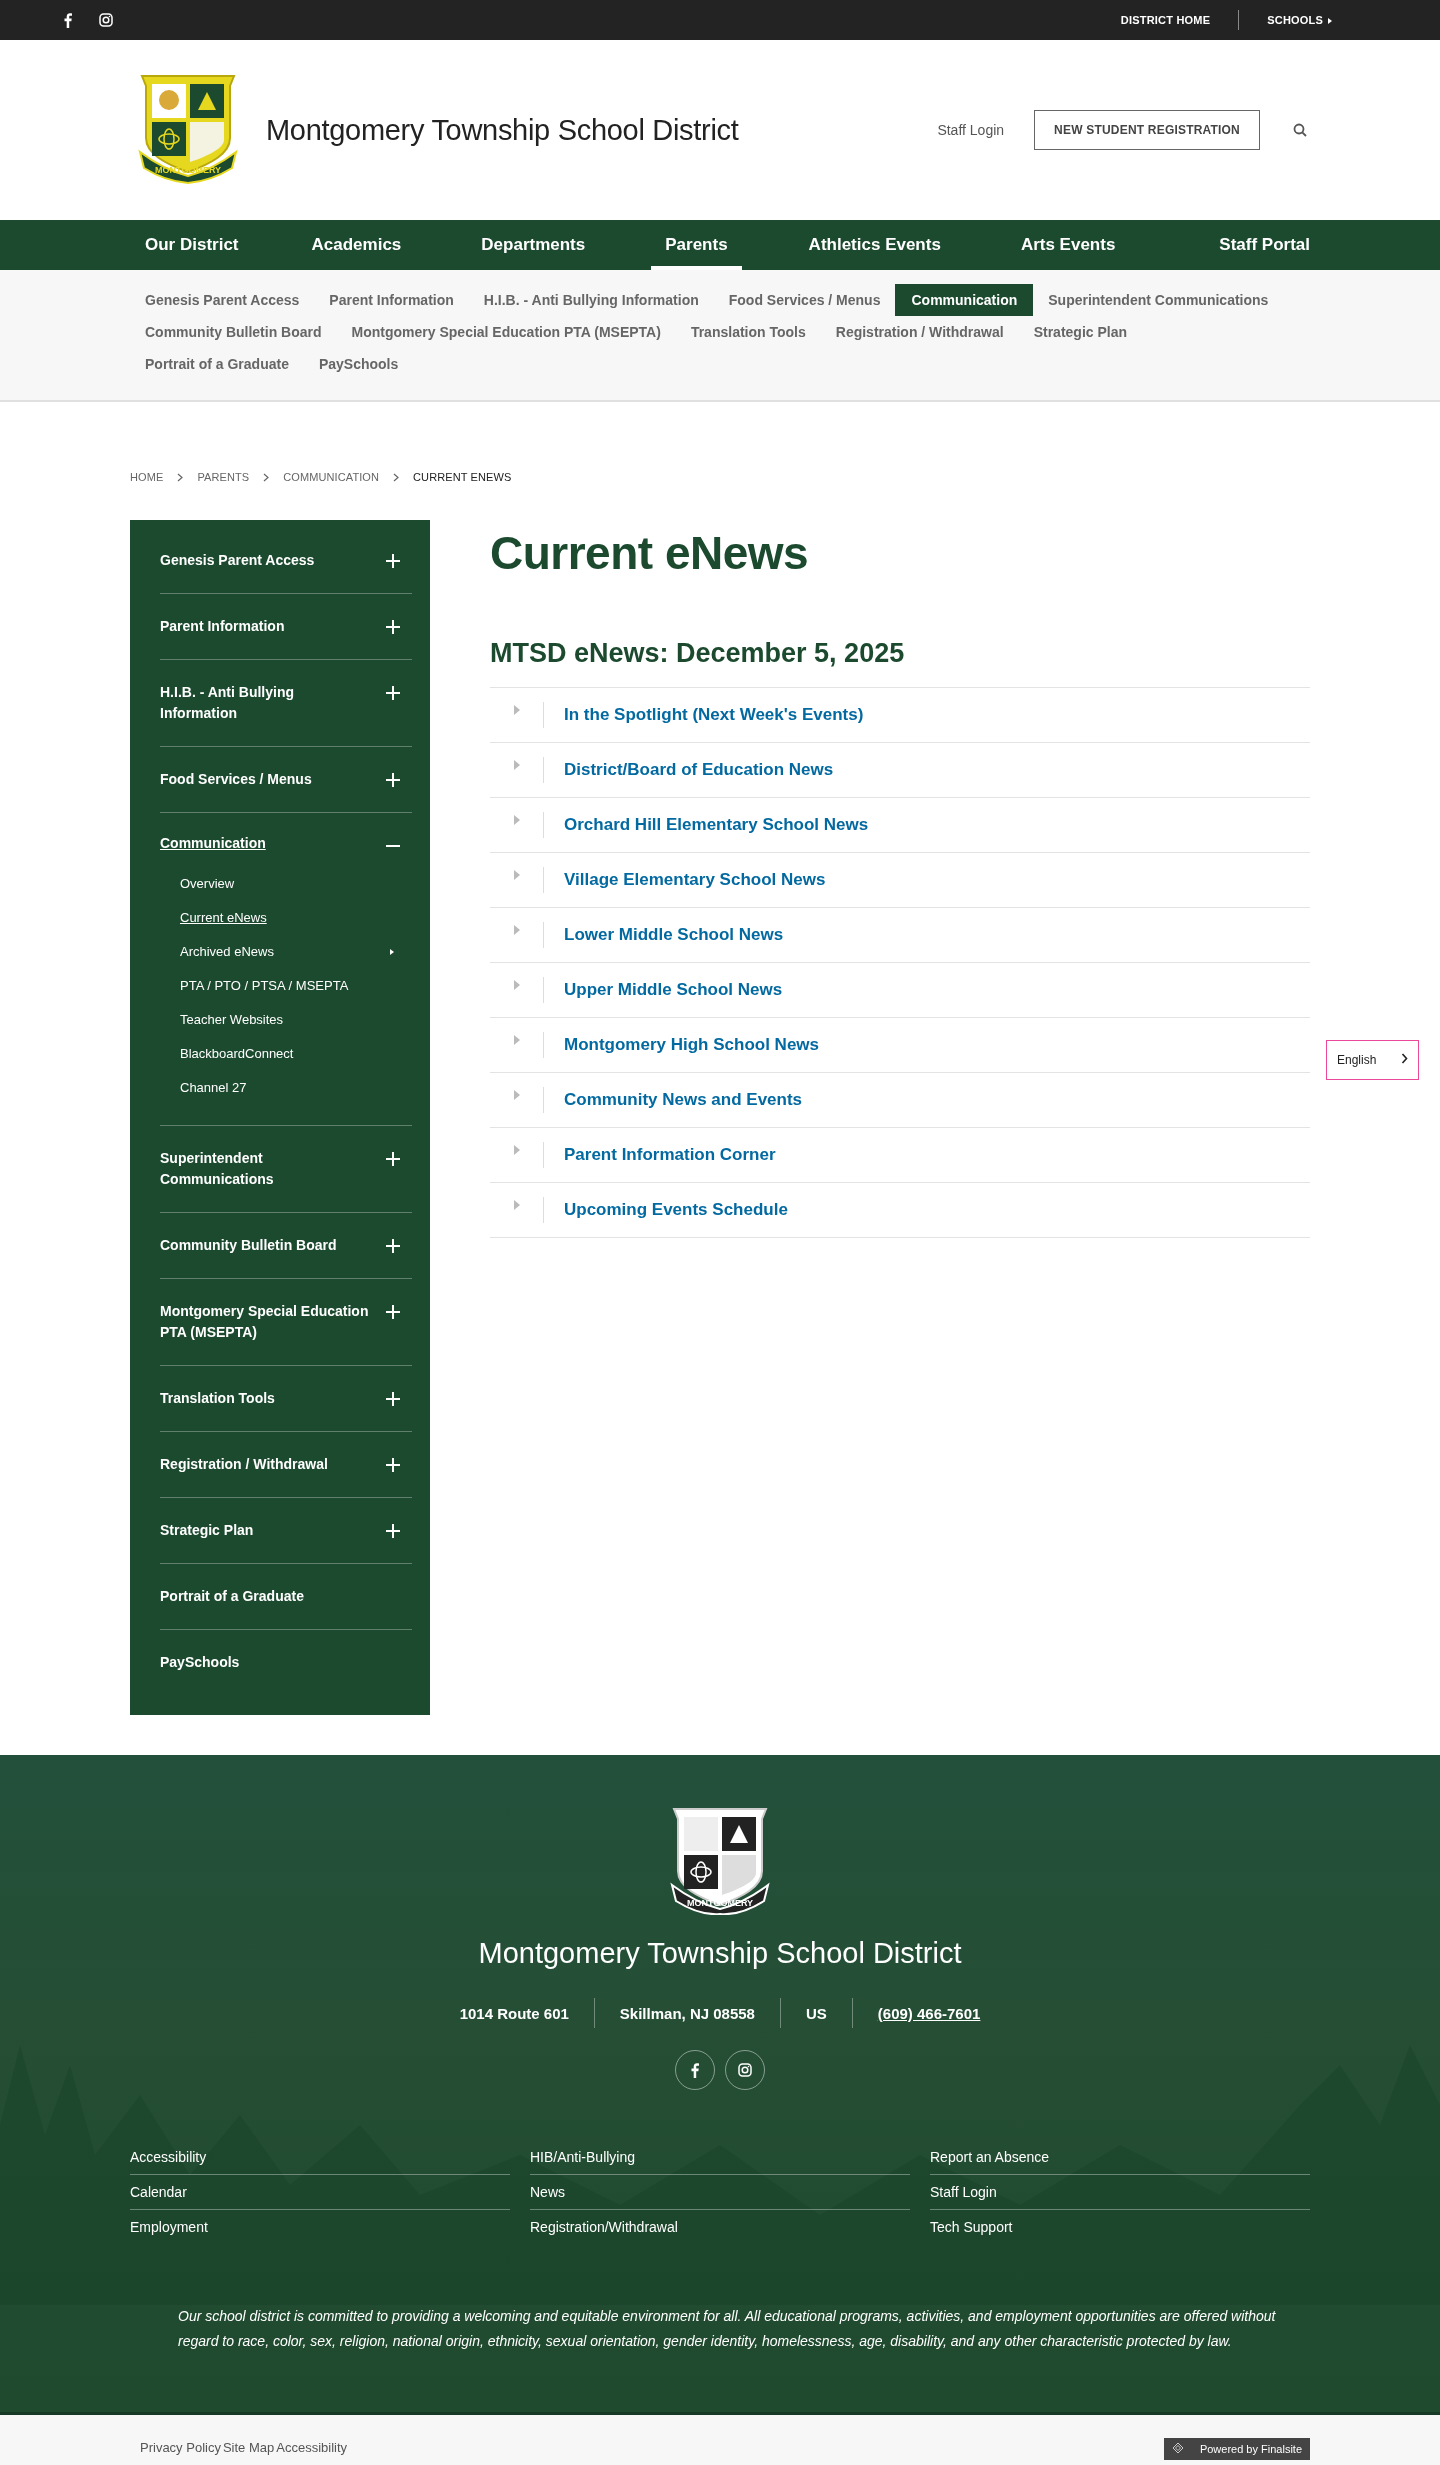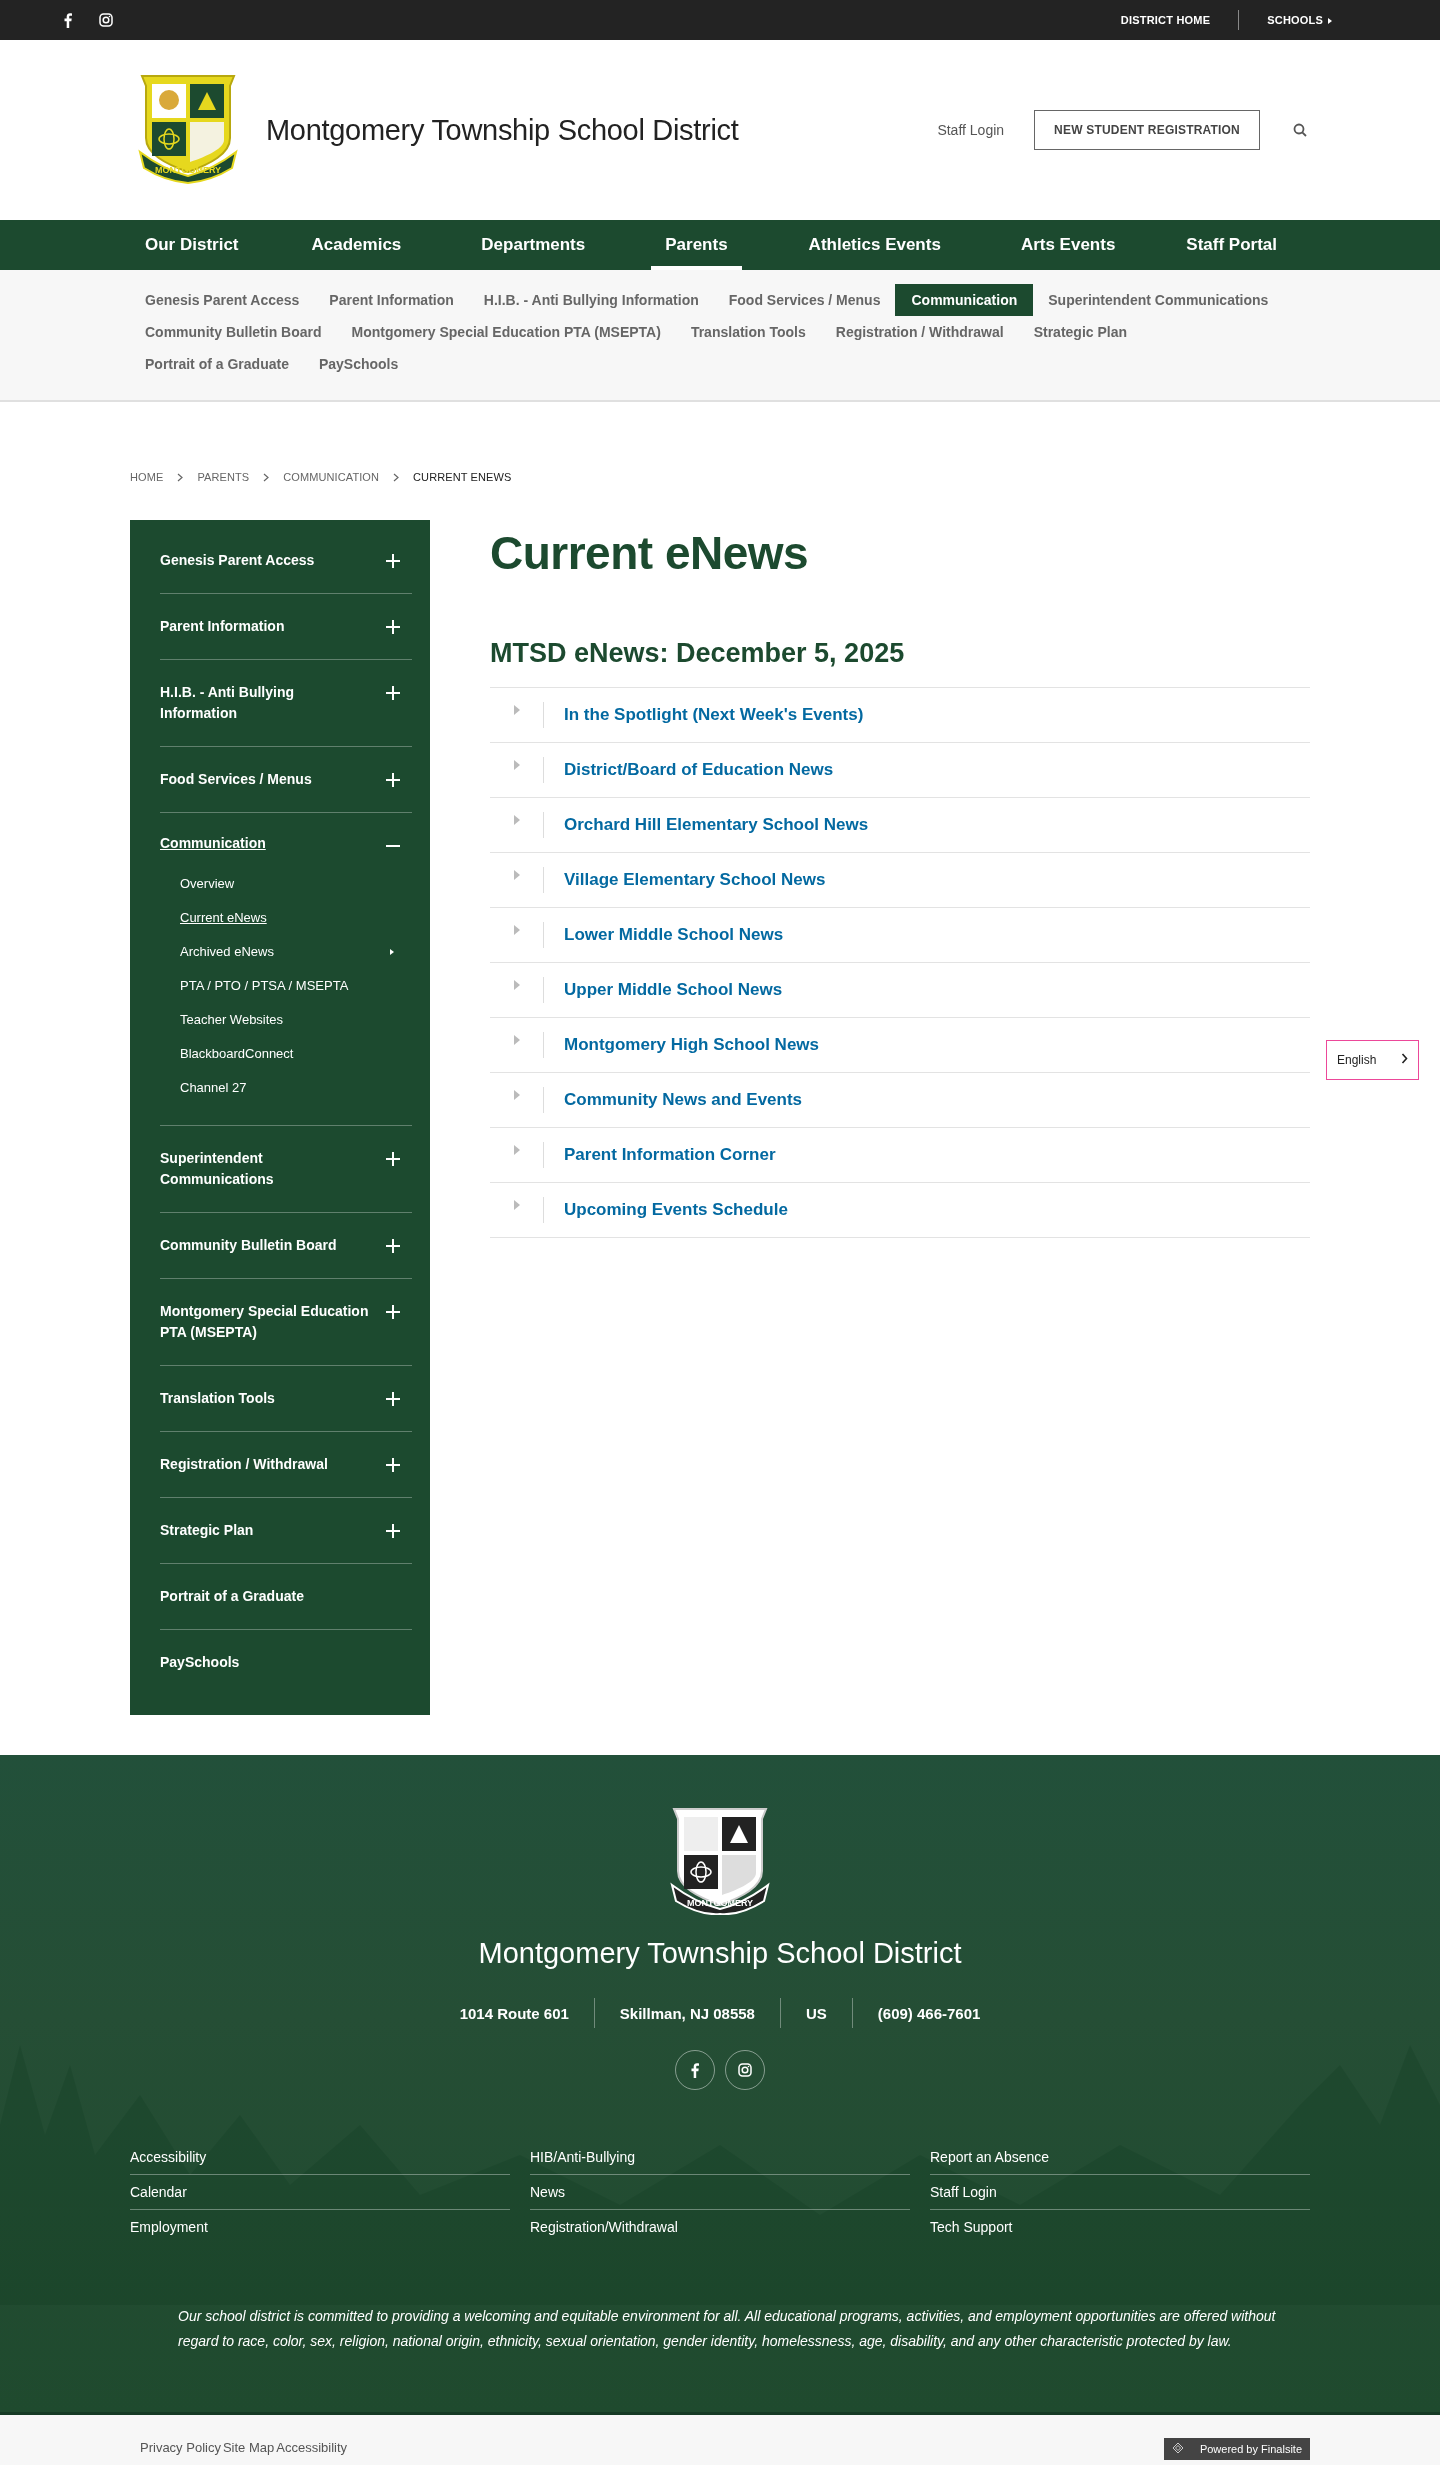--- a/index.html
+++ b/index.html
@@ -70,21 +70,21 @@
   
   .lang-widget { position: absolute; left: 1326px; top: 1040px; width: 93px; height: 40px; border: 1px solid #ec4899; background: #fff; display: flex; align-items: center; justify-content: space-between; padding: 0 10px; font-size: 12px; color: #222; }
 
   
   .footer { background: #244d33; background-image: linear-gradient(180deg, #22503a 0%, #254e35 40%, #1f4a2e 100%); padding: 50px 130px 58px 130px; color: #fff; position: relative; overflow: hidden; }
   .footer .trees { position: absolute; left: 0; right: 0; top: 250px; height: 300px; opacity: 0.25; }
   .footer-logo { display: flex; justify-content: center; }
   .footer-name { text-align: center; font-size: 29px; margin-top: 22px; font-family: "Liberation Sans Narrow", "Liberation Sans", sans-serif; }
   .footer-address { display: flex; justify-content: center; align-items: center; margin-top: 28px; font-size: 15px; font-weight: bold; }
   .footer-address .addr-sep { width: 1px; height: 30px; background: rgba(255,255,255,0.35); margin: 0 25px; }
-  .footer-address .phone { }
+  .footer-address .phone { text-decoration: underline; }
   .footer-social { display: flex; justify-content: center; gap: 10px; margin-top: 22px; }
   .footer-social .circle { width: 40px; height: 40px; border: 1px solid rgba(255,255,255,0.45); border-radius: 50%; display: flex; align-items: center; justify-content: center; }
   .footer-links { display: grid; grid-template-columns: repeat(3, 1fr); column-gap: 20px; margin-top: 50px; position: relative; }
   .footer-links .col .fl { font-size: 14px; padding: 9px 0 9px 0; border-bottom: 1px solid rgba(255,255,255,0.35); }
   .footer-links .col .fl:last-child { border-bottom: none; }
   .footer-disclaimer { margin-top: 60px; font-size: 14px; font-style: italic; line-height: 25px; position: relative; margin-left: 48px; }
 
   .bottom-bar { background: #f7f7f7; height: 100px; padding: 0 130px 0 140px; display: flex; justify-content: space-between; align-items: flex-start; padding-top: 25px; border-top: 3px solid #163a25; }
   .bottom-links { display: flex; gap: 2px; font-size: 13px; color: #555; }
   .powered { background: #444; color: #fff; font-size: 11px; padding: 4px 8px; display: flex; align-items: center; gap: 16px; margin-top: -2px; }
@@ -144,21 +144,21 @@
     </a>
   </div>
 </div>
 
 <nav class="main-nav">
   <a class="nav-item" style="margin-right:73px">Our District</a>
   <a class="nav-item" style="margin-right:80px">Academics</a>
   <a class="nav-item" style="margin-right:80px">Departments</a>
   <a class="nav-item active" style="margin-right:81px">Parents</a>
   <a class="nav-item" style="margin-right:80px">Athletics Events</a>
-  <a class="nav-item" style="margin-right:71px">Arts Events</a>
+  <a class="nav-item" style="margin-right:104px">Arts Events</a>
   <a class="nav-item">Staff Portal</a>
 </nav>
 
 <div class="sub-nav">
   <div class="sub-nav-row">
     <a class="sub-item">Genesis Parent Access</a>
     <a class="sub-item">Parent Information</a>
     <a class="sub-item">H.I.B. - Anti Bullying Information</a>
     <a class="sub-item">Food Services / Menus</a>
     <a class="sub-item active">Communication</a>

